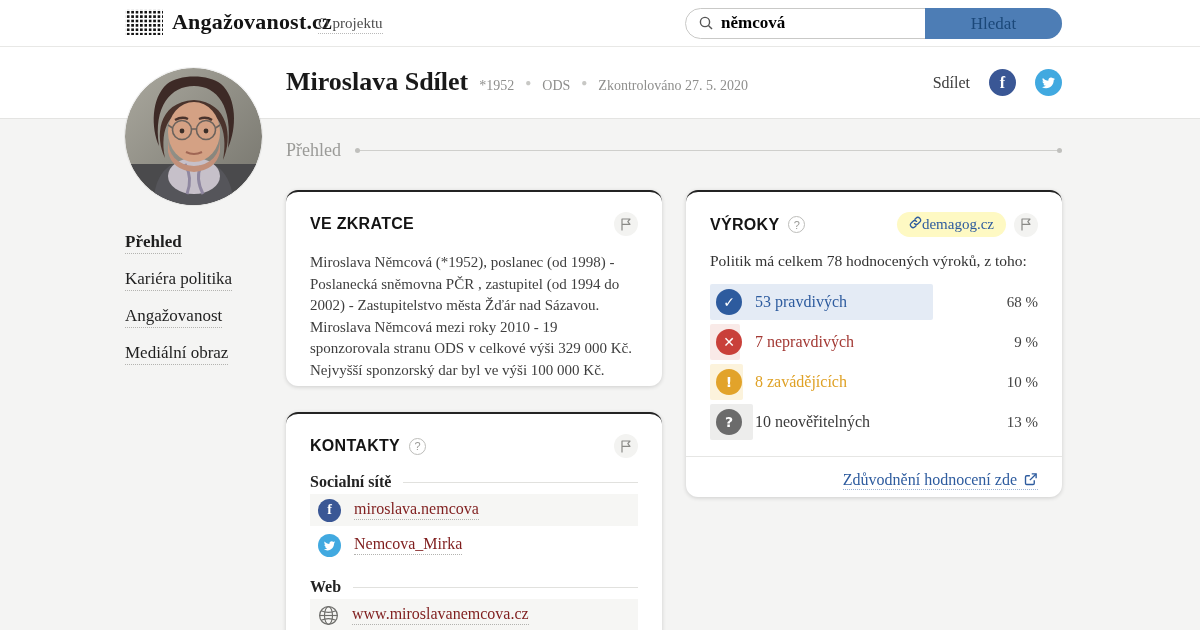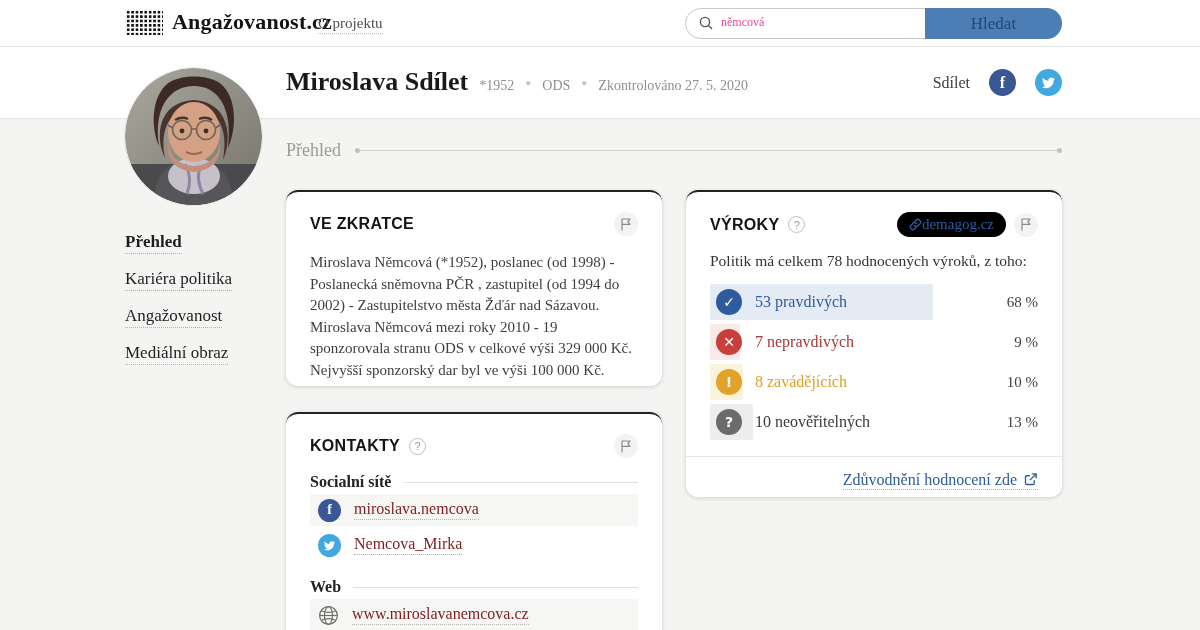--- a/index.html
+++ b/index.html
@@ -24,21 +24,21 @@
     position:absolute; left:318px; top:15px; font-size:15px; color:#4e4e4e;
     border-bottom:1px dotted #b9b9b9; padding-bottom:1px; cursor:pointer;
   }
   .search-group { position:absolute; left:685px; top:8px; width:377px; height:31px; }
   .search-box {
     position:absolute; inset:0; background:#fff; border:1px solid #c9c9c7;
     border-radius:16px;
   }
   .search-input {
     position:absolute; left:36px; top:0; height:29px; width:190px; border:none; outline:none;
-    font-family:"Liberation Serif",serif; font-size:12px; color:#ec4899; background:transparent;
+    font-family:"Liberation Serif",serif; font-size:17px; color:#000000; background:transparent;font-weight:bold;
   }
   .search-icon { position:absolute; left:13px; top:7px; }
   .search-btn {
     position:absolute; right:0; top:0; width:137px; height:31px;
     background:#4d7db5; border:none; border-radius:0 16px 16px 0;
     font-family:"Liberation Serif",serif; font-size:17px; color:#1b4879; cursor:pointer;text-align:center;
   }
   
   .profile-strip {
     position:absolute; left:0; top:47px; width:1200px; height:72px;
@@ -113,21 +113,21 @@
   }
   .row-shade { background:#f6f6f4; }
   .contact-row .circle-ic { width:23px; height:23px; }
   .contact-label {
     margin-left:13px; font-size:16px; color:#7f1d1d; border-bottom:1px dotted #b3b3b0;
     padding-bottom:1px; cursor:pointer;
   }
   
   .card-statements { left:686px; top:190px; width:376px; height:307px; }
   .demagog-pill {
-    margin-left:auto; display:flex; align-items:center; background:#000000;
+    margin-left:auto; display:flex; align-items:flex-start; background:#fef9c3;
     border-radius:13px; padding:4px 12px; cursor:pointer;
   }
   .demagog-pill span { font-size:15px; color:#2d5b9e; }
   .card-statements .flag-btn { margin-left:8px; }
   .intro { margin-top:15px; font-size:15.5px; color:#333; }
   .stat-rows { margin-top:12px; }
   .stat-row { position:relative; height:40px; display:flex; align-items:center; }
   .bar { position:absolute; left:0; top:2px; bottom:2px; border-radius:2px; }
   .stat-row .icon {
     position:relative; width:26px; height:26px; border-radius:50%; margin-left:6px;

